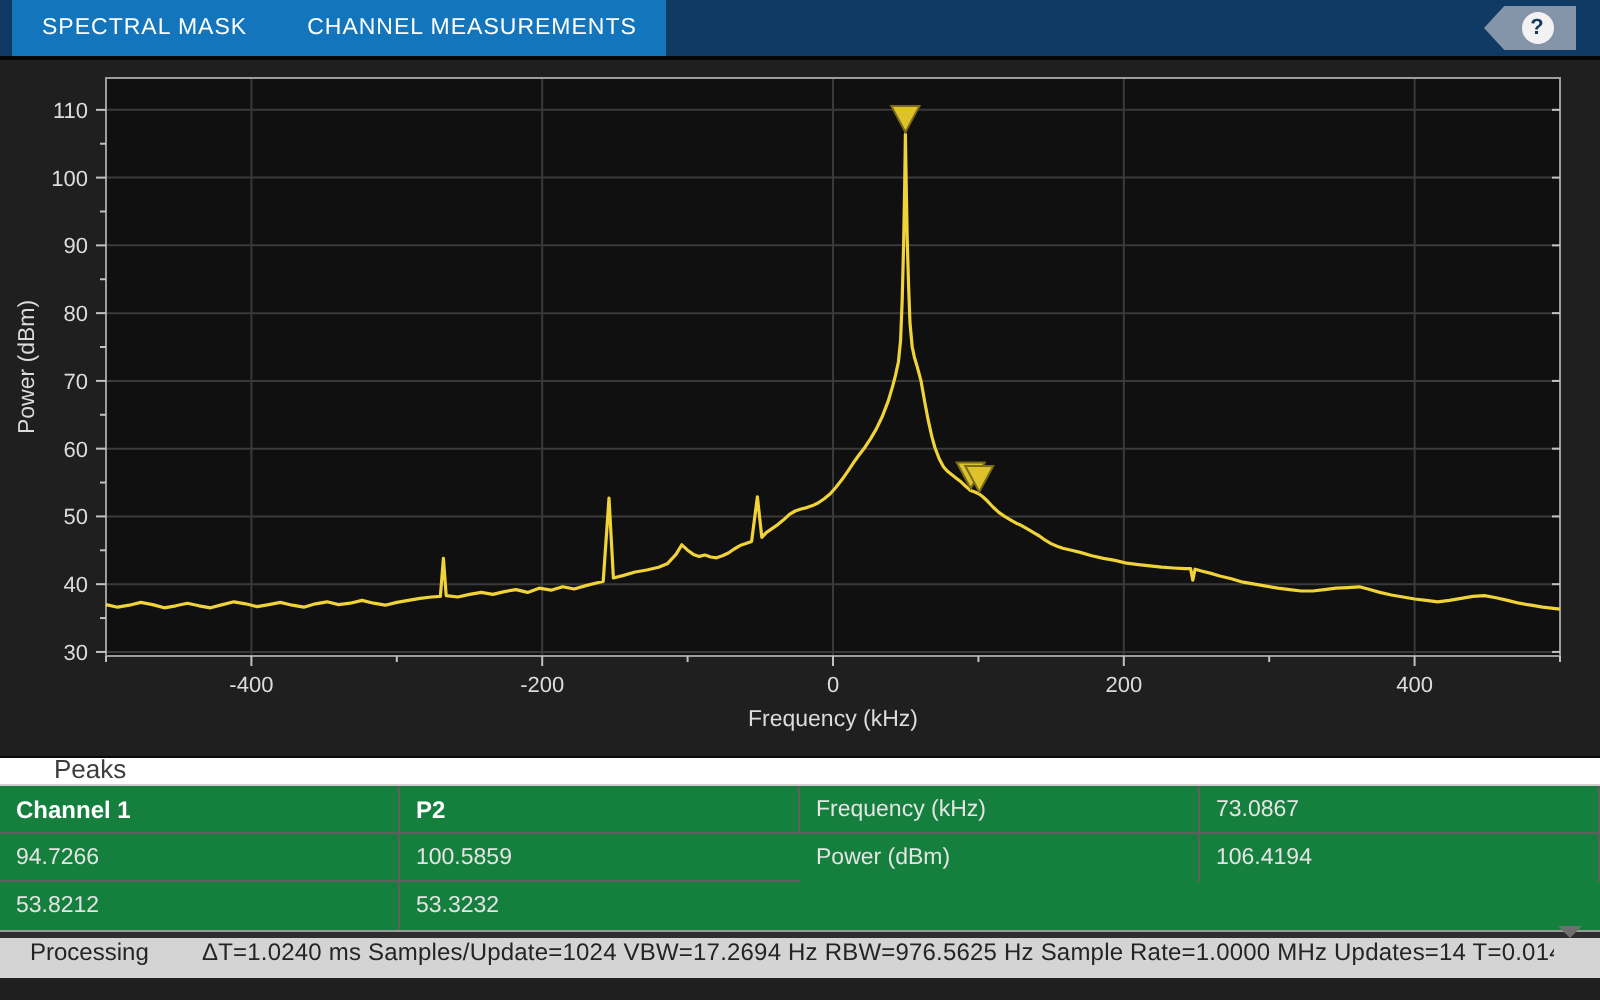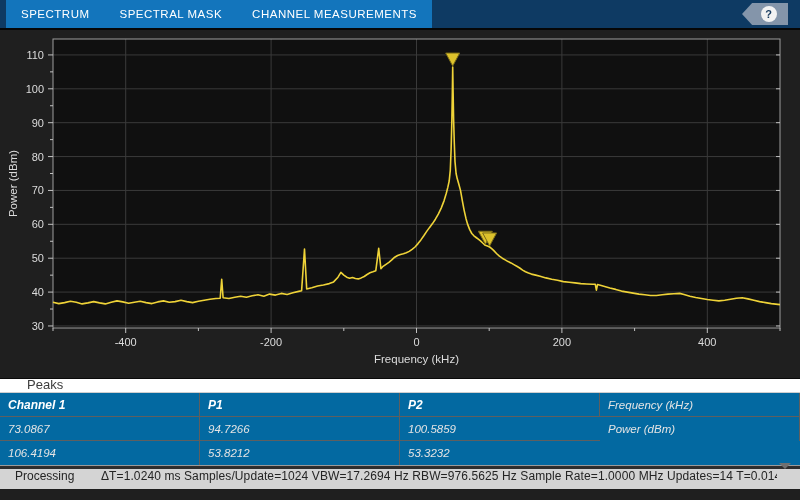--- a/index.html
+++ b/index.html
@@ -44,26 +44,25 @@
   .chart-panel svg { display:block; }
   
   .peaks-strip {
     height:14px; box-sizing:border-box; background:#ffffff;
     border-top:1px solid #0a0a0a;
     display:flex; align-items:flex-end;
   }
   .peaks-title { margin-left:27px; font-size:13px; color:#3d3d3d; }
   
   .peaks-table {
-    height:74px; box-sizing:border-box; background:#0369a1;
+    height:74px; box-sizing:border-box; background:#15803d;
     border-top:1px solid #cfcfcf; border-bottom:1px solid #9a9a9a;
     display:grid;
     grid-template-columns:200px 200px 200px 200px;
     grid-template-rows:24px 24px 24px;
-    font-style:italic;
   }
   .cell {
     box-sizing:border-box;
     border-right:1px solid #5f5f5f; border-bottom:1px solid #5f5f5f;
     color:#e4e4e4; font-size:11.5px;
     display:flex; align-items:center; padding-left:8px;
     white-space:nowrap; overflow:hidden;
   }
   .cell.last { border-right:none; }
   .cell.bottom { border-bottom:none; }
@@ -86,21 +85,20 @@
     border-left:6px solid transparent; border-right:6px solid transparent;
     border-top:6px solid #6f6f6f;
   }
   .collapse-icon .bar { height:2px; width:12px; margin:1px auto 0; background:#6f6f6f; }
 </style>
 </head>
 <body>
 
 <div class="tabbar">
   <div class="tabgroup-active">
-      <div class="tab">SPECTRUM</div>
       <div class="tab">SPECTRAL MASK</div>
       <div class="tab">CHANNEL MEASUREMENTS</div>
     </div>
   <div class="help-tag">
     <div class="help-circle">?</div>
   </div>
 </div>
 
 <div class="chart-panel">
   <svg id="chart" width="800" height="348">
@@ -179,21 +177,20 @@
       <path d="M 482.62594930000006 202.94718874560374 L 496.62594930000006 202.94718874560374 L 489.62594930000006 215.94718874560374 Z" fill="#ddc22c" stroke="#7a6c18" stroke-width="1"></path>
     </svg>
 </div>
 
 <div class="peaks-strip">
   <span class="peaks-title">Peaks</span>
 </div>
 
 <div class="peaks-table">
   <div class="cell hdr">Channel 1</div>
-  <div class="cell hdr">P1</div>
   <div class="cell hdr">P2</div>
 
   <div class="cell">Frequency (kHz)</div>
   <div class="cell">73.0867</div>
   <div class="cell">94.7266</div>
   <div class="cell last">100.5859</div>
 
   <div class="cell bottom">Power (dBm)</div>
   <div class="cell bottom">106.4194</div>
   <div class="cell bottom">53.8212</div>

